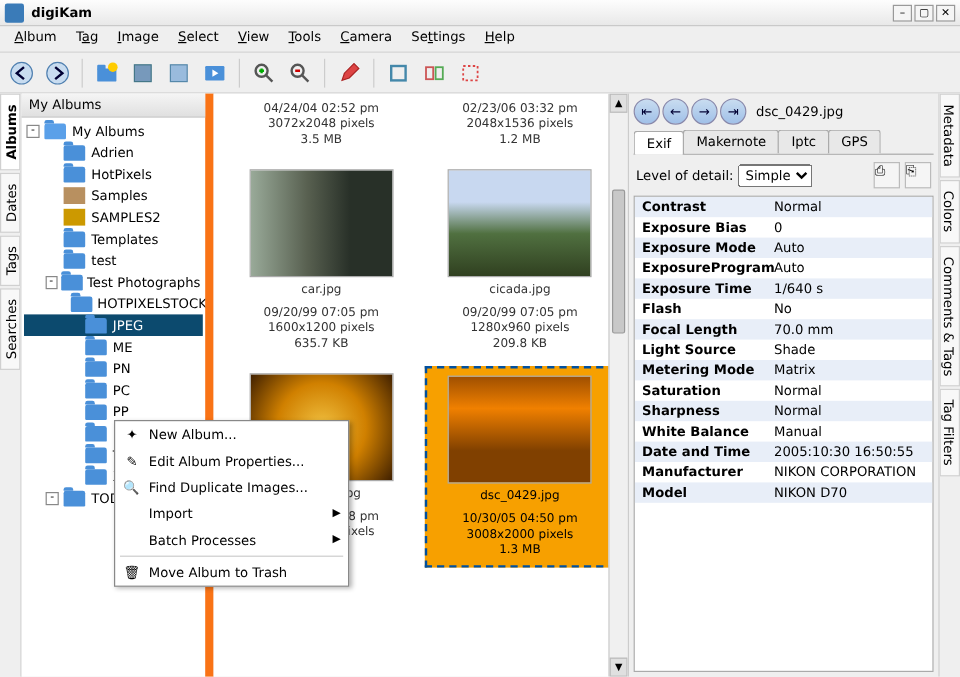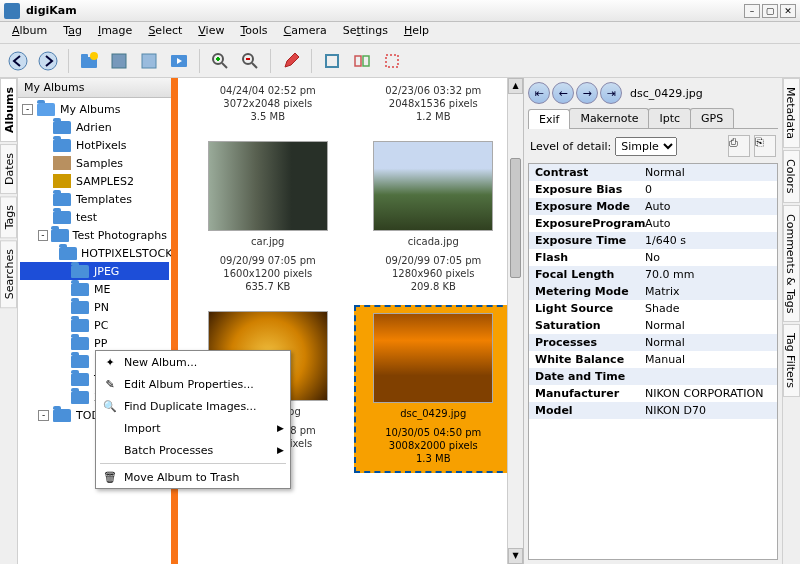--- a/index.html
+++ b/index.html
@@ -16,21 +16,21 @@
 .tsep { width: 1px; height: 24px; background: #ccc; margin: 0 4px; }
 .main { display: flex; height: calc(564px - 22px - 22px - 34px); }
 .vtabs { width: 18px; background: #efefef; display: flex; flex-direction: column; border-right: 1px solid #d0d0d0; }
 .vtab { writing-mode: vertical-rl; transform: rotate(180deg); padding: 8px 2px; text-align: center; border: 1px solid #d0d0d0; background: #f8f8f8; cursor: pointer; margin-bottom: 2px; }
 .vtab.active { background: #fff; font-weight: bold; }
 .vtab.right { transform: none; writing-mode: vertical-rl; }
 .sidebar { width: 160px; background: #fff; border-right: 7px solid #f97316; display: flex; flex-direction: column; }
 .sidehdr { background: linear-gradient(#f5f5f5,#e0e0e0); border-bottom: 1px solid #c0c0c0; padding: 3px 6px; font-weight: normal; }
 .tree { flex: 1; overflow: hidden; padding: 2px; }
 .tnode { display: flex; align-items: center; padding: 1px 2px; cursor: pointer; white-space: nowrap; }
-.tnode.sel { background: #1d4ed8; color: #fff; }
+.tnode.sel { background: #0c4a6e; color: #fff; }
 .texp { width: 11px; height: 11px; border: 1px solid #888; background: #fff; color: #000; font-size: 9px; line-height: 9px; text-align: center; margin-right: 3px; cursor: pointer; }
 .texp.blank { border: none; background: transparent; }
 .ticon { width: 20px; height: 16px; margin-right: 4px; display: inline-flex; align-items: center; justify-content: center; }
 .fldr { width: 18px; height: 13px; background: #4a90d9; border-radius: 2px 2px 1px 1px; position: relative; }
 .fldr::before { content: ""; position: absolute; top: -3px; left: 0; width: 8px; height: 3px; background: #4a90d9; border-radius: 2px 2px 0 0; }
 .fldr.root { background: #5aa0e9; }
 .thumbicon { width: 18px; height: 14px; background: #888; }
 .indent0 { padding-left: 2px; }
 .indent1 { padding-left: 18px; }
 .indent2 { padding-left: 36px; }
@@ -404,42 +404,43 @@
           <div class="propv">1/640 s</div>
         </div>
         <div class="proprow">
           <div class="propk">Flash</div>
           <div class="propv">No</div>
         </div>
         <div class="proprow alt">
           <div class="propk">Focal Length</div>
           <div class="propv">70.0 mm</div>
         </div>
+        <div class="proprow">
+          <div class="propk">Light Source</div>
+          <div class="propv">Shade</div>
+        </div>
         <div class="proprow alt">
           <div class="propk">Metering Mode</div>
           <div class="propv">Matrix</div>
         </div>
         <div class="proprow">
-          <div class="propk">Light Source</div>
-          <div class="propv">Shade</div>
-        </div>
-        <div class="proprow">
           <div class="propk">Saturation</div>
           <div class="propv">Normal</div>
         </div>
         <div class="proprow alt">
-          <div class="propk">Processes</div>
+          <div class="propk">Sharpness</div>
           <div class="propv">Normal</div>
         </div>
         <div class="proprow">
           <div class="propk">White Balance</div>
           <div class="propv">Manual</div>
         </div>
         <div class="proprow alt">
           <div class="propk">Date and Time</div>
+          <div class="propv">2005:10:30 16:50:55</div>
         </div>
         <div class="proprow">
           <div class="propk">Manufacturer</div>
           <div class="propv">NIKON CORPORATION</div>
         </div>
         <div class="proprow alt">
           <div class="propk">Model</div>
           <div class="propv">NIKON D70</div>
         </div>
       </div>

